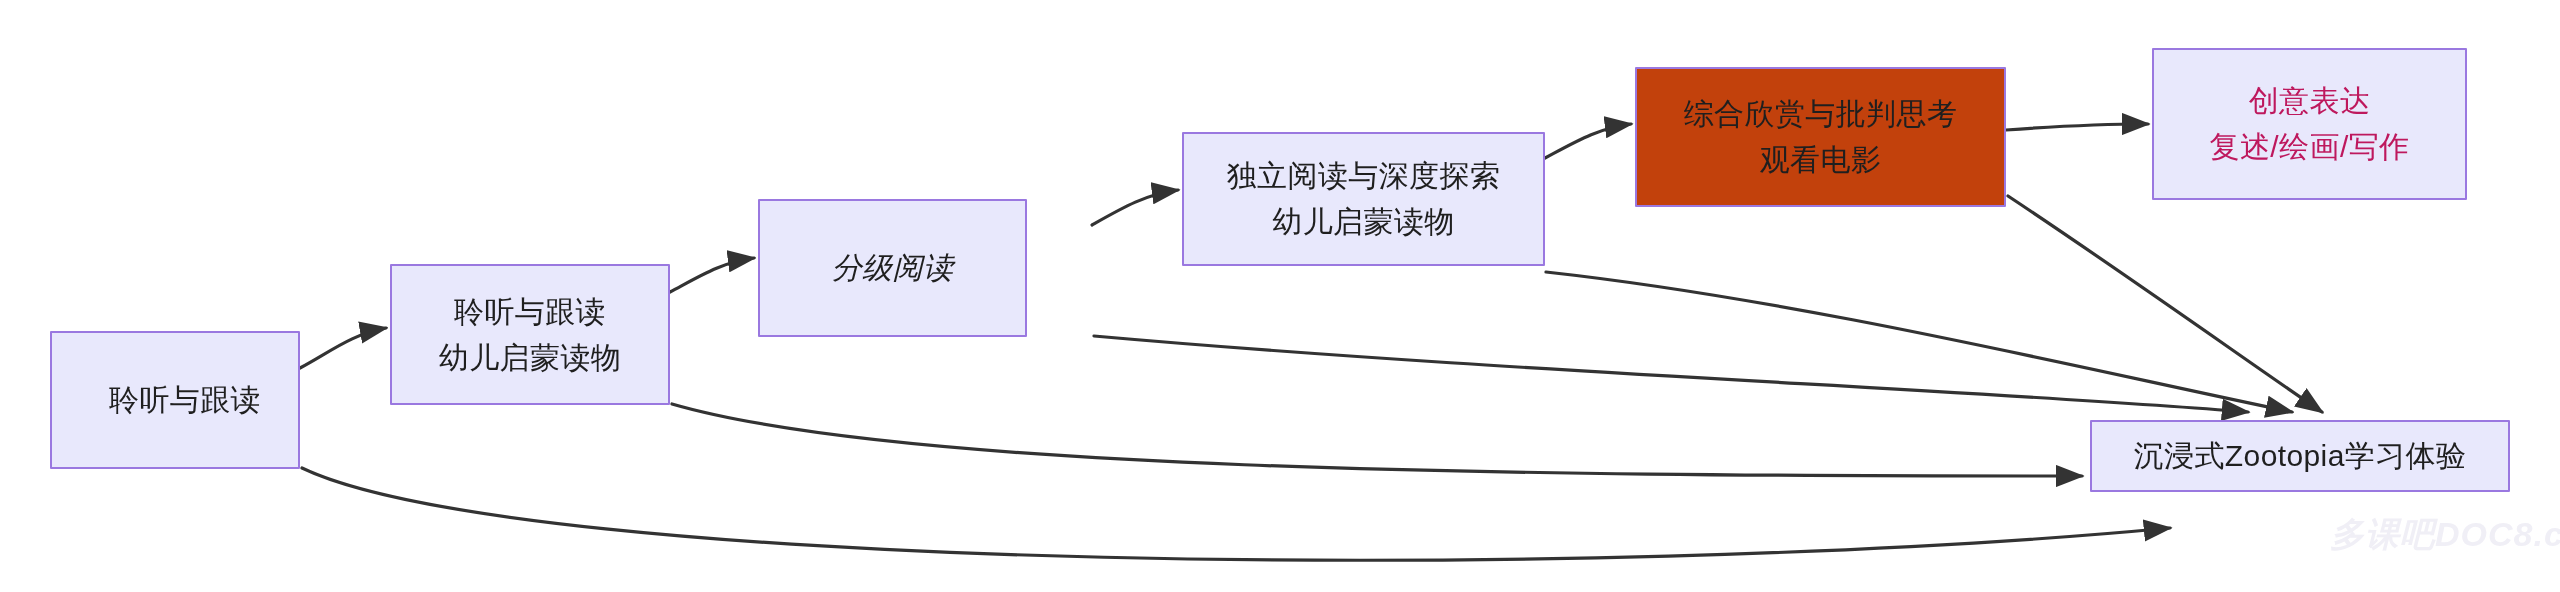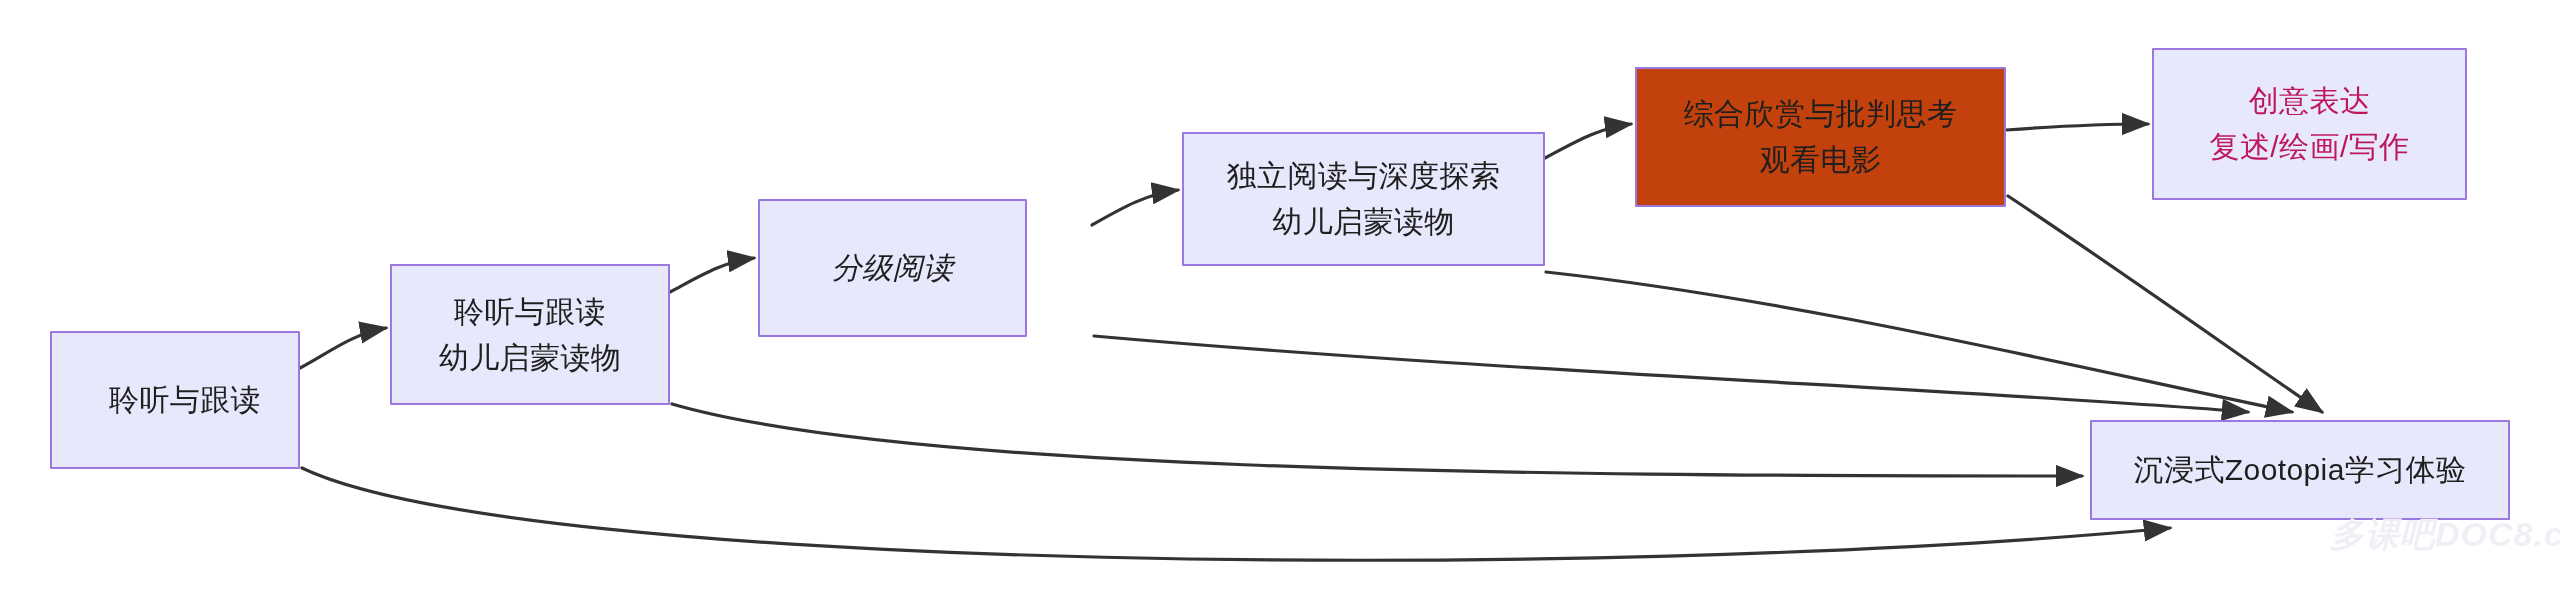--- a/index.html
+++ b/index.html
@@ -102,20 +102,20 @@
         <div class="line2">幼儿启蒙读物</div>
       </div>
       <div class="node" style="left: 1635px; top: 67px; width: 371px; height: 140px; background: #c2410c; border-color: rgb(154, 120, 224); color: rgb(31, 31, 31);">
         <div>综合欣赏与批判思考</div>
         <div class="line2">观看电影</div>
       </div>
       <div class="node" style="left: 2152px; top: 48px; width: 315px; height: 152px; background: rgb(232, 232, 252); border-color: rgb(154, 120, 224); color: #be185d;">
         <div>创意表达</div>
         <div class="line2">复述/绘画/写作</div>
       </div>
-      <div class="node" style="left: 2090px; top: 420px; width: 420px; height: 100px; background: rgb(232, 232, 252); border-color: rgb(154, 120, 224); color: rgb(31, 31, 31);">
+      <div class="node" style="left: 2090px; top: 420px; width: 420px; height: 72px; background: rgb(232, 232, 252); border-color: rgb(154, 120, 224); color: rgb(31, 31, 31);">
         <div>沉浸式Zootopia学习体验</div>
       </div>
     </div>
 
   <div id="watermark" style="left: 2330px; top: 512px;">多课吧DOC8.com</div>
 
 </div>
 
 </body></html>

